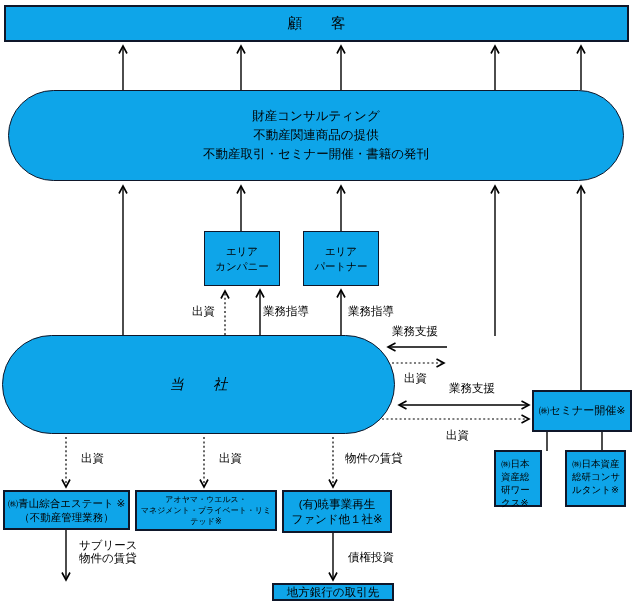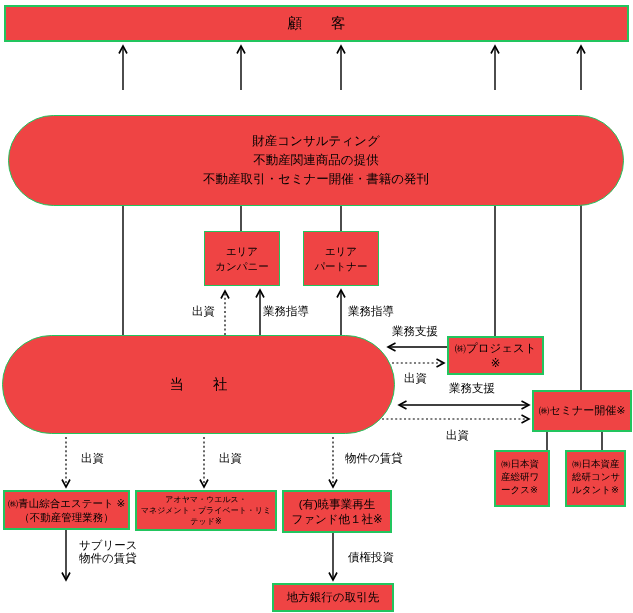--- a/index.html
+++ b/index.html
@@ -3,43 +3,43 @@
 <meta charset="utf-8">
 <style>
   html,body{margin:0;padding:0;background:#fff;}
   #stage{
     position:relative;width:633px;height:613px;background:#ffffff;
     font-family:"Liberation Sans","DejaVu Sans",sans-serif;color:#000;
     overflow:hidden;
   }
   #arrows{position:absolute;left:0;top:0;pointer-events:none;}
   .box{
-    position:absolute;box-sizing:border-box;border:2px solid #22c55e;background:#ef4444;
+    position:absolute;box-sizing:border-box;border:2px solid #0f172a;background:#0ea5e9;
     display:flex;flex-direction:column;align-items:center;justify-content:center;
     text-align:center;line-height:1.25;
   }
   .stadium{border-radius:999px;border-width:1.5px;}
   .lbl{position:absolute;font-size:11.5px;white-space:nowrap;line-height:12.5px;}
   .customer{left:4px;top:5px;width:625px;height:37px;font-size:14.5px;}
-  .services{left:8px;top:90px;width:616px;height:91px;font-size:12.5px;line-height:19px;margin-top:25px;}
-  .ourco{left:2px;top:335px;width:393px;height:99px;font-size:14.5px;}
+  .services{left:8px;top:90px;width:616px;height:91px;font-size:12.5px;line-height:19px;}
+  .ourco{left:2px;top:335px;width:393px;height:99px;font-size:14.5px;font-style:italic;}
   .areaco{left:204px;top:231px;width:76px;height:55px;font-size:10.5px;line-height:15px;border-width:1.5px;}
   .areapa{left:303px;top:231px;width:76px;height:55px;font-size:10.5px;line-height:15px;border-width:1.5px;}
   .projest{left:447px;top:336px;width:97px;height:39px;font-size:11.5px;}
   .soken{left:532px;top:390px;width:100px;height:42px;font-size:11px;}
-  .subbox{top:450px;width:56px;height:57px;font-size:9.5px;line-height:13px;
+  .subbox{top:450px;width:48px;height:57px;font-size:9.5px;line-height:13px;
     align-items:flex-start;justify-content:flex-start;text-align:left;
     padding:5px 2px 0 5px;word-break:break-all;}
   .works{left:494px;}
   .consultant{left:565px;width:61px;}
   .estate{left:3px;top:490px;width:127px;height:40px;font-size:10.5px;line-height:14px;}
   .wealth{left:135px;top:490px;width:142px;height:41px;font-size:8px;line-height:11px;}
   .fund{left:282px;top:490px;width:110px;height:43px;font-size:11.5px;line-height:15px;}
   .client{left:3px;top:583px;width:125px;height:26px;font-size:11.5px;}
-  .bank{left:272px;top:583px;width:122px;height:29px;font-size:11.5px;}
+  .bank{left:272px;top:583px;width:122px;height:18px;font-size:11.5px;}
 </style>
 </head>
 <body>
 
 <div id="stage">
 
   <svg id="arrows" width="633" height="613" viewBox="0 0 633 613">
     <defs>
       <marker id="ah" markerWidth="14" markerHeight="14" refX="8.5" refY="5" orient="auto" markerUnits="userSpaceOnUse">
         <path d="M1,1 L8.5,5 L1,9" fill="none" stroke="#000" stroke-width="1.6"></path>
@@ -102,23 +102,20 @@
 
   <div class="box areapa">
     <span>エリア</span>
     <span>パートナー</span>
   </div>
 
   <div class="box stadium ourco">
     <span>当　　社</span>
   </div>
 
-  <div class="box projest">
-    <span>㈱プロジェスト ※</span>
-  </div>
 
   <div class="box soken">
     <span>㈱セミナー開催※</span>
   </div>
 
   <div class="box subbox works">
     <span>㈱日本資産総研ワークス※</span>
   </div>
 
   <div class="box subbox consultant">

